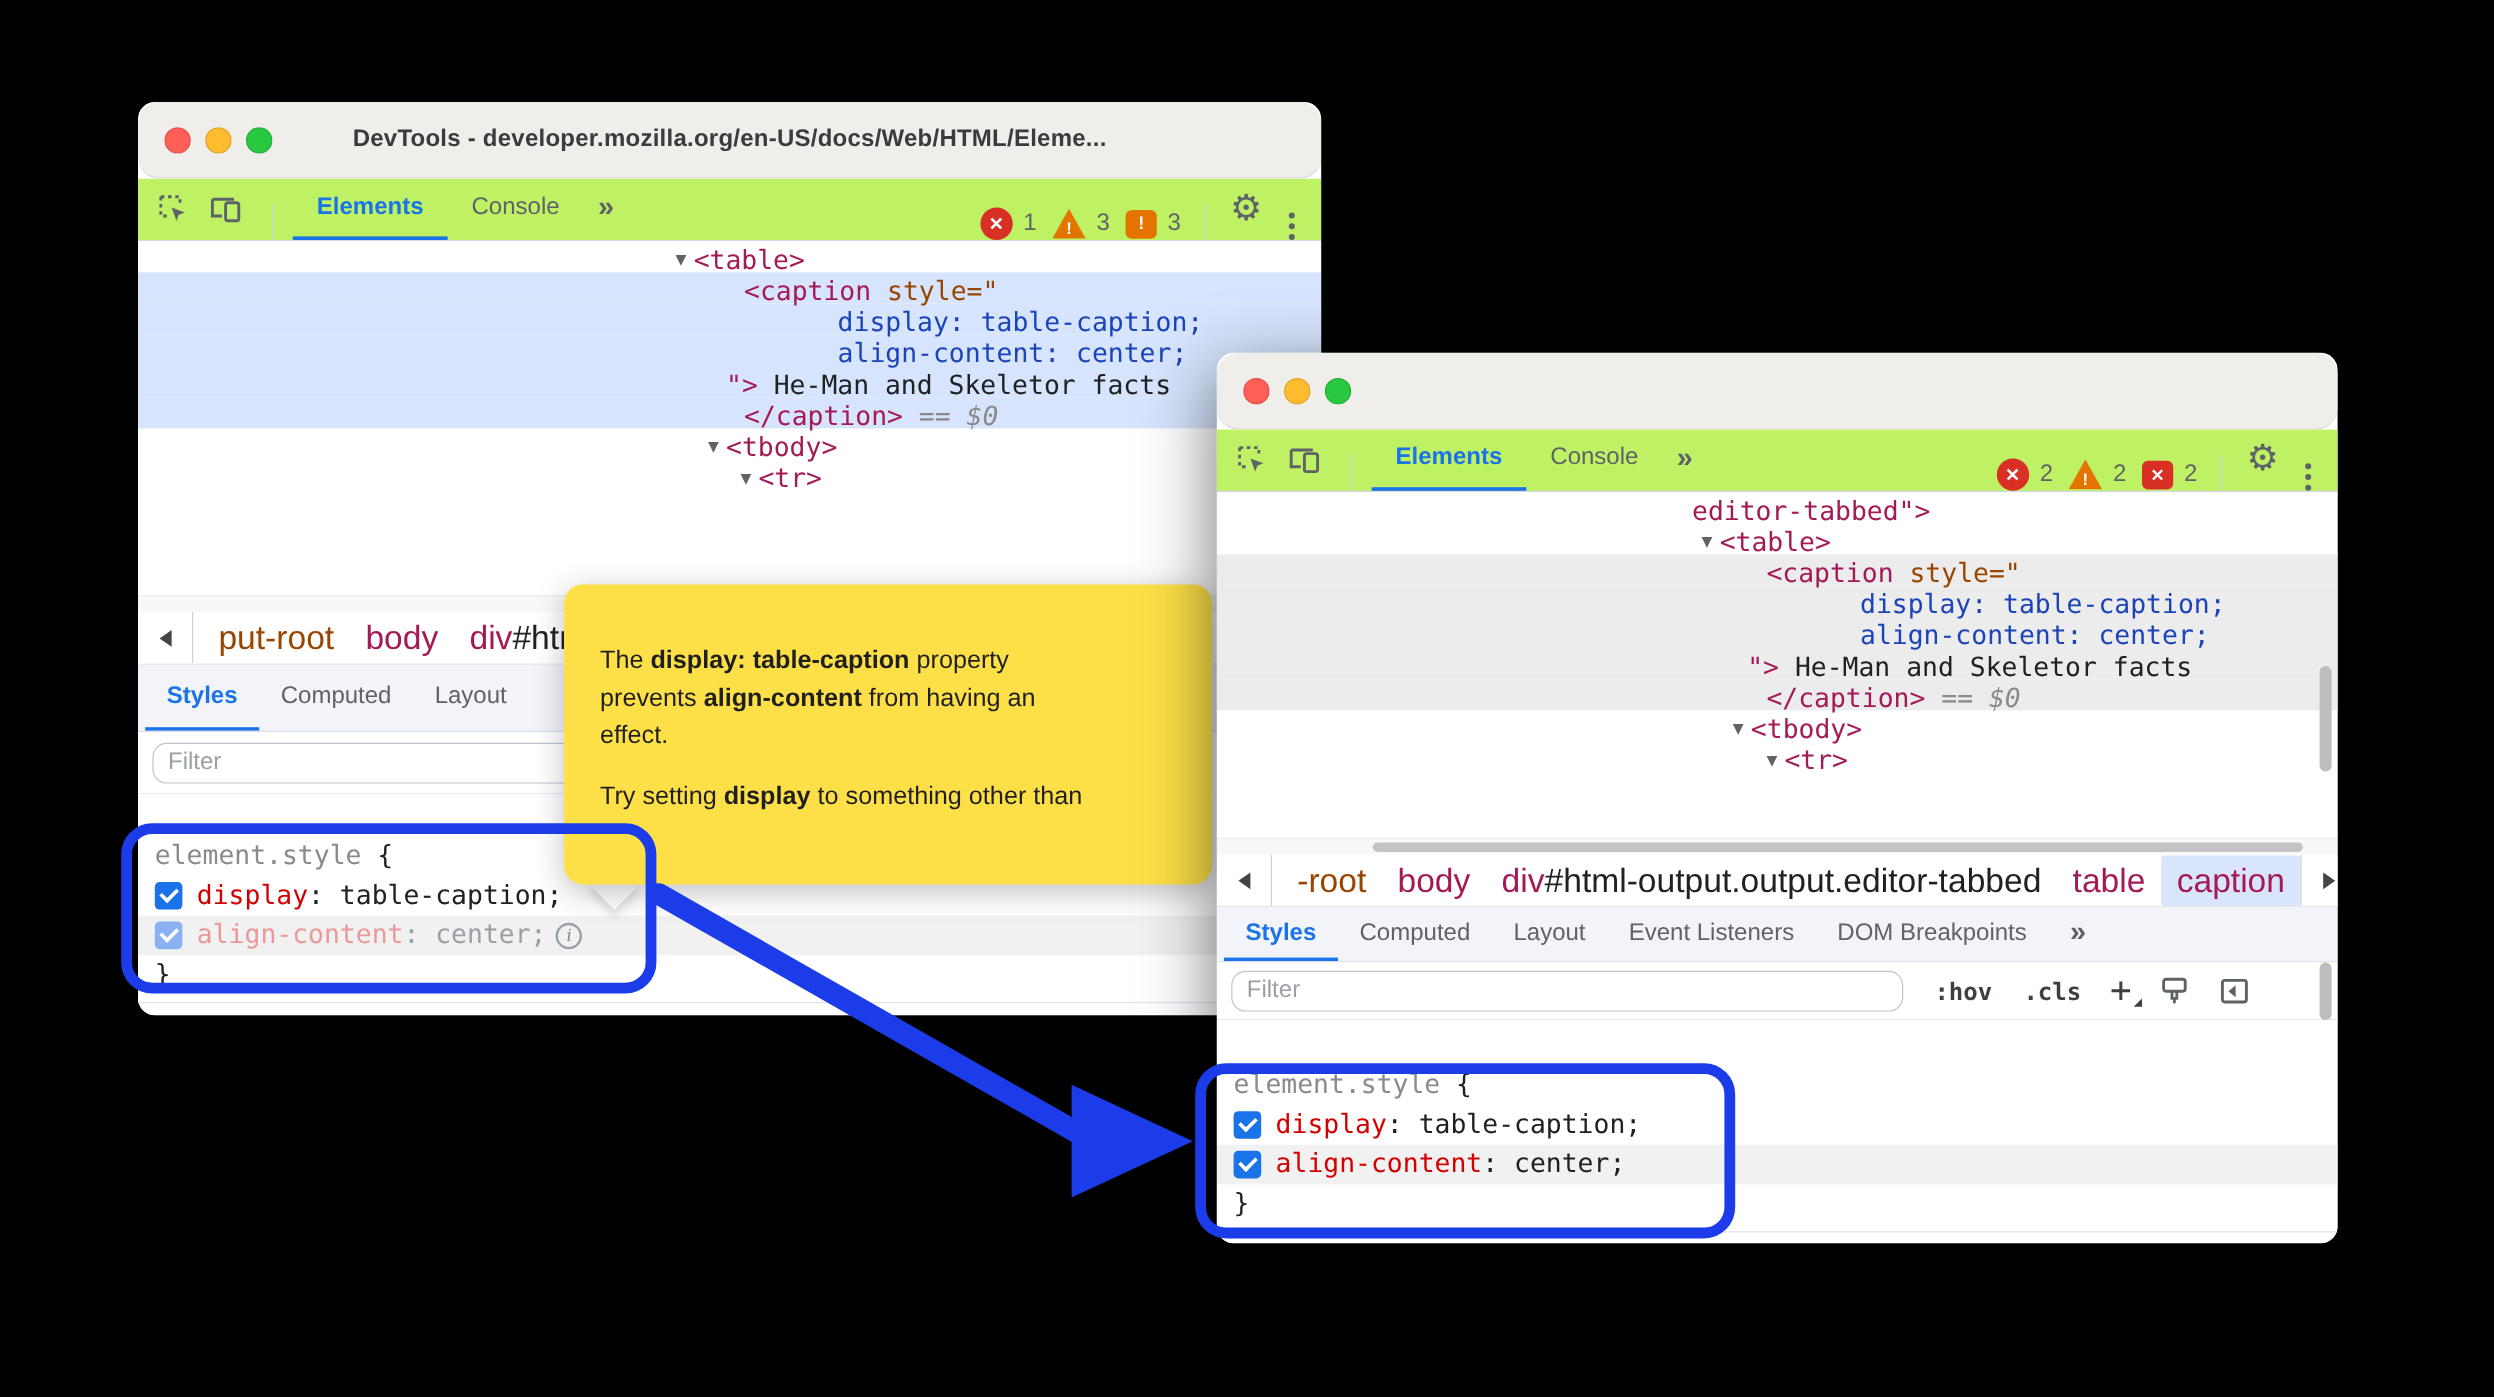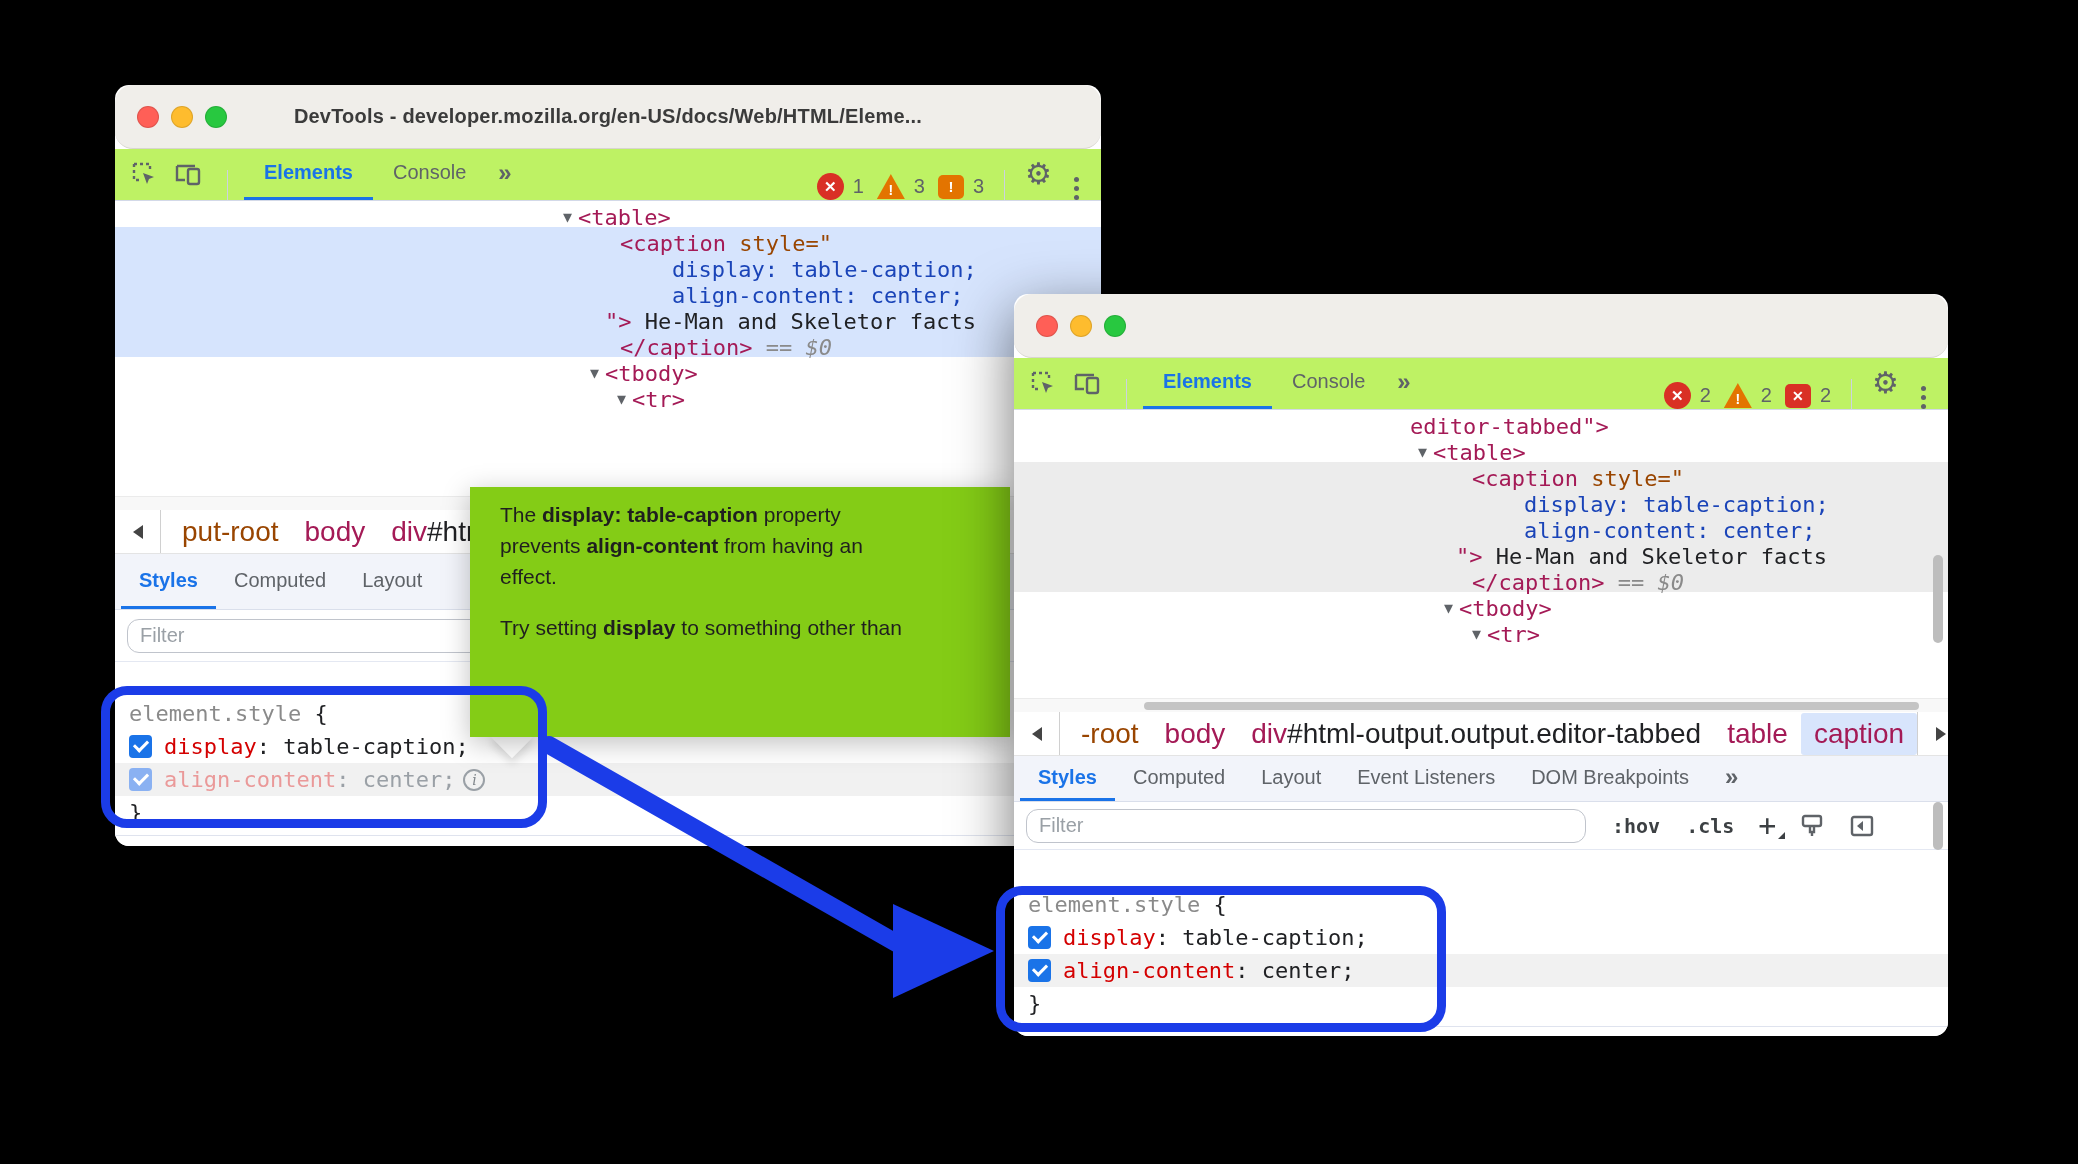--- a/index.html
+++ b/index.html
@@ -42,21 +42,21 @@
 
   
   .tree { background:#fff; overflow:hidden; font-family:"DejaVu Sans Mono", monospace; font-size:22px; }
   .win1 .tree { flex:0 0 295px; height:295px; }
   .win2 .tree { flex:0 0 288px; height:288px; }
   .trow { height:26px; line-height:33px; white-space:pre; }
   .win1 .trow.sel { background:#d6e4fd; }
   .win2 .trow.sel { background:#ececec; }
   .sg-arrow { color:#5f6368; font-size:15px; display:inline-block; transform:translateY(-3px); margin-right:6px; }
   .sg-tag { color:#a41a56; } .sg-attr { color:#994500; } .sg-attrval { color:#a41a56; }
-  .sg-css { color:#1a44b8; } .sg-plain { color:#202124; }
+  .sg-css { color:#1a44b8;margin-left:26px; } .sg-plain { color:#202124; }
   .sg-eq { color:#8a8a8a; } .sg-dollar { color:#8a8a8a; font-style:italic; }
 
   .hscroll { flex:0 0 14px; height:14px; background:#f8f8f8; border-top:1px solid #ebebeb; position:relative; }
   .hthumb { position:absolute; top:3px; height:8px; border-radius:4px; background:#c4c4c4; }
   .win1 .hthumb { left:445px; width:255px; }
   .win2 .hthumb { left:130px; width:775px; }
 
   
   .crumbs { flex:0 0 44px; height:44px; background:#fff; border-bottom:1px solid #e4e4e4;
             display:flex; align-items:stretch; overflow:hidden; }
@@ -111,22 +111,22 @@
                  display:flex; justify-content:space-between; color:#202124; height:40px; }
   .srclink { color:#8a8a8a; }
   .sep2 { border-top:1px solid #dfe3ee; margin-top:6px; height:14px; }
 
   
   .vthumb { position:absolute; right:5px; width:10px; border-radius:5px; background:#bdbdbd; z-index:5; }
   .vthumb.a { top:261px; height:88px; }
   .vthumb.b { top:508px; height:48px; }
 
   
-  .tooltip { position:absolute; left:470px; top:487px; width:540px; height:250px; background:#84cc16;
-             border-radius:0; box-shadow:0 6px 26px rgba(0,0,0,.25); z-index:30; padding:12px 30px;
+  .tooltip { position:absolute; left:470px; top:487px; width:540px; height:250px; background:#fde047;
+             border-radius:16px; box-shadow:0 6px 26px rgba(0,0,0,.25); z-index:30; padding:48px 30px;
              font-size:21px; line-height:31px; color:#1f1f1f; }
   .tt-p2 { margin-top:20px; }
   .tt-line span.b { font-weight:bold; }
   .notch { position:absolute; left:497px; top:722px; width:30px; height:30px; background:#fff;
            transform:rotate(45deg); box-shadow:4px 4px 8px rgba(0,0,0,.13); z-index:29; }
 
   .annobox { position:absolute; border:9px solid #1b3ce8; border-radius:26px; z-index:50; pointer-events:none; }
   .box1 { left:101px; top:686px; width:446px; height:142px; }
   .box2 { left:996px; top:886px; width:450px; height:146px; }
   .arrow-svg { position:absolute; left:0; top:0; z-index:49; pointer-events:none; }

